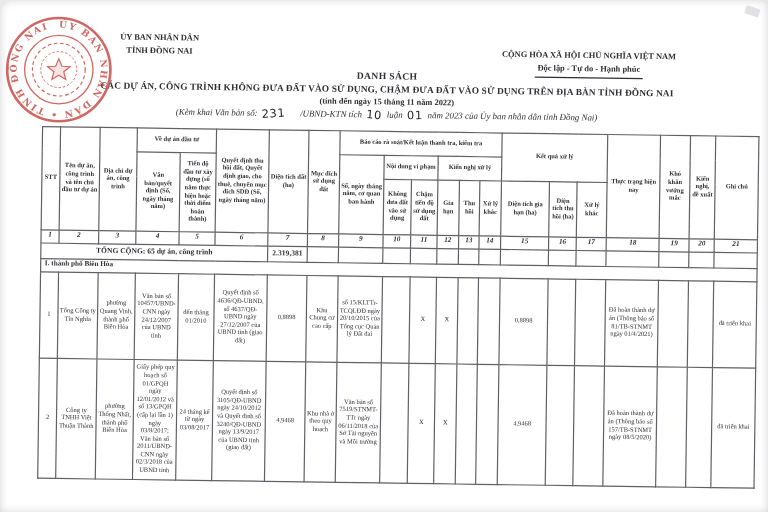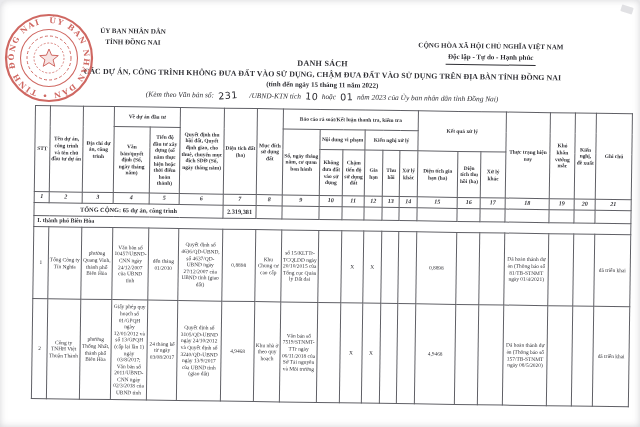--- a/index.html
+++ b/index.html
@@ -74,25 +74,25 @@
     <div class="national">
       <div>CỘNG HÒA XÃ HỘI CHỦ NGHĨA VIỆT NAM</div>
       <div><span class="nat-motto">Độc lập - Tự do - Hạnh phúc</span></div>
     </div>
 
     <div class="titles">
       <div class="doc-title">DANH SÁCH</div>
       <div class="doc-subtitle">CÁC DỰ ÁN, CÔNG TRÌNH KHÔNG ĐƯA ĐẤT VÀO SỬ DỤNG, CHẬM ĐƯA ĐẤT VÀO SỬ DỤNG TRÊN ĐỊA BÀN TỈNH ĐỒNG NAI</div>
       <div class="doc-datenote">(tính đến ngày 15 tháng 11 năm 2022)</div>
       <div class="kemtheo">
-        <span>(Kèm theo Văn bản số:</span>
+        <span>(Kèm khai Văn bản số:</span>
         <span class="hw num">231</span>
         <span>/UBND-KTN tích</span>
         <span class="hw day">10</span>
-        <span>hoặc</span>
+        <span>luận</span>
         <span class="hw month">01</span>
         <span>năm 2023 của Ủy ban nhân dân tỉnh Đồng Nai)</span>
       </div>
     </div>
 
     <table class="grid">
       <colgroup>
         <col style="width:15px">
           <col style="width:33px">
           <col style="width:31px">

